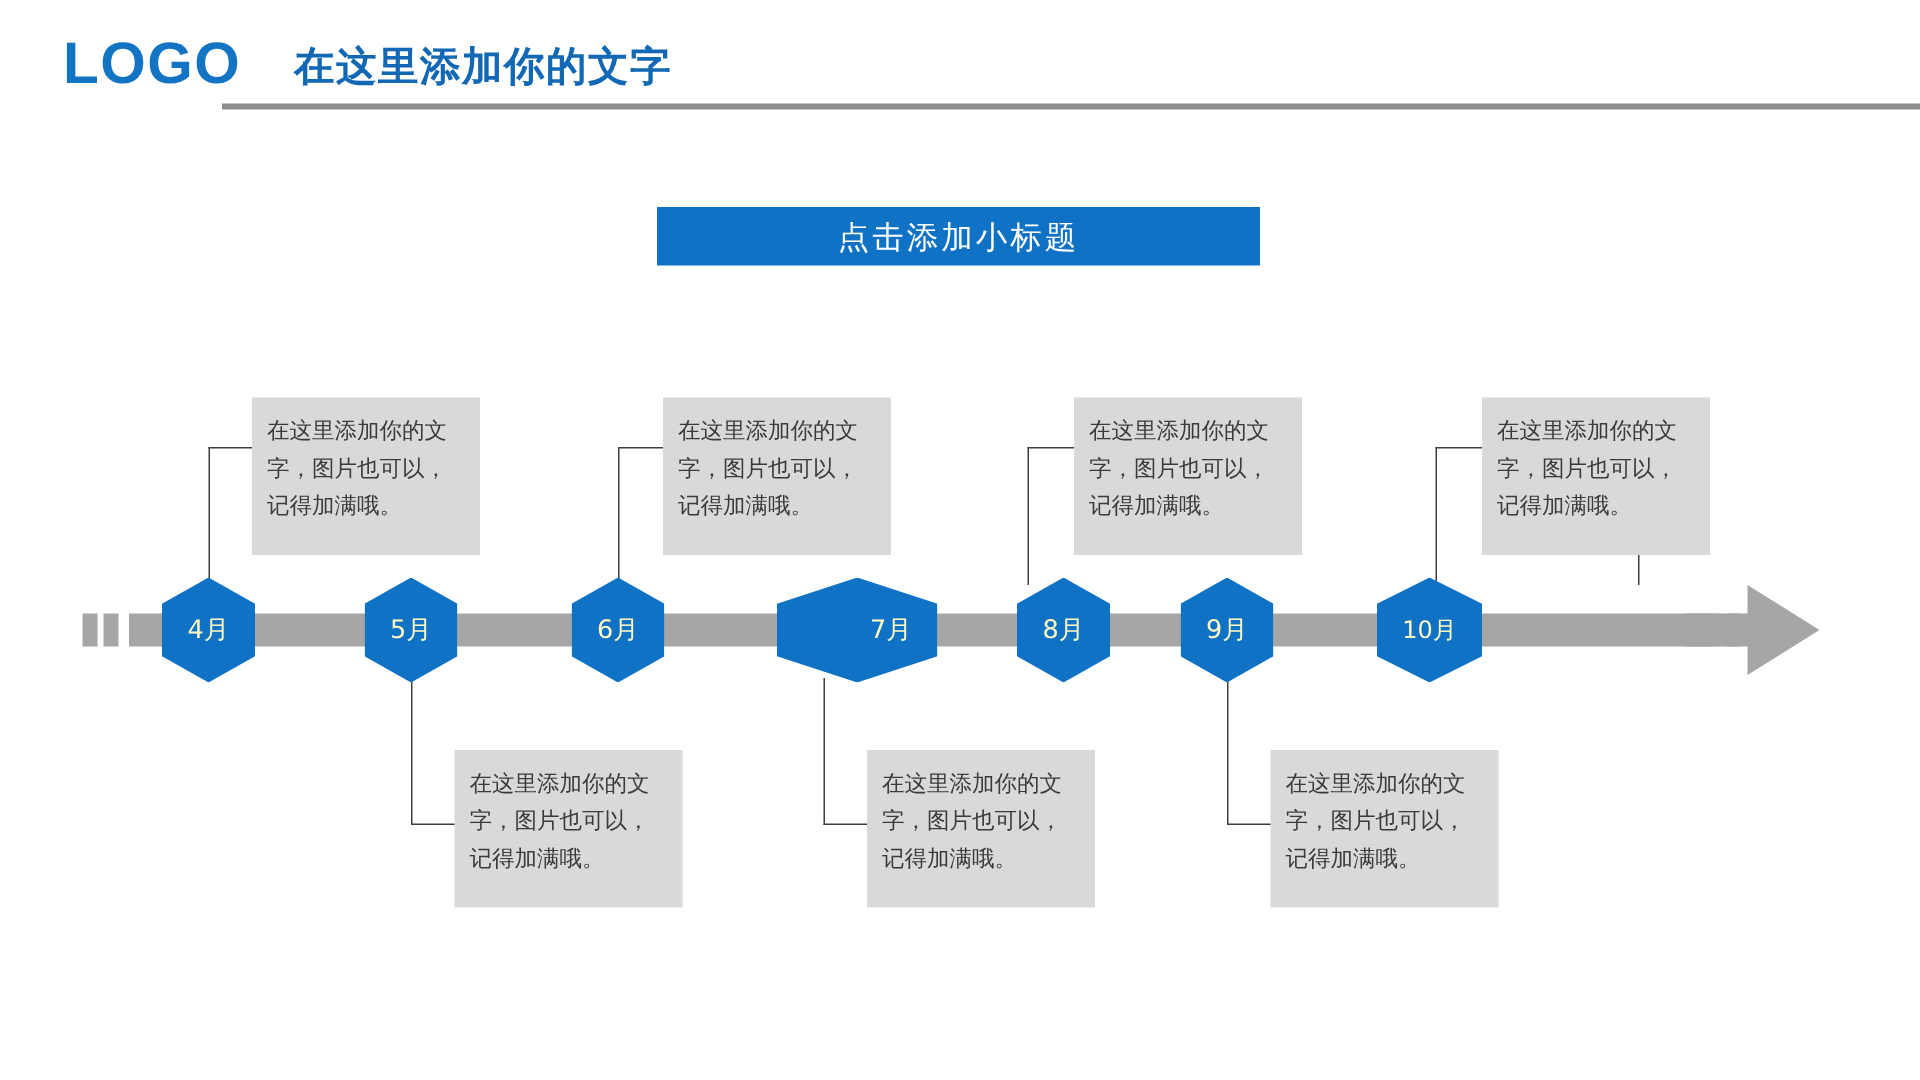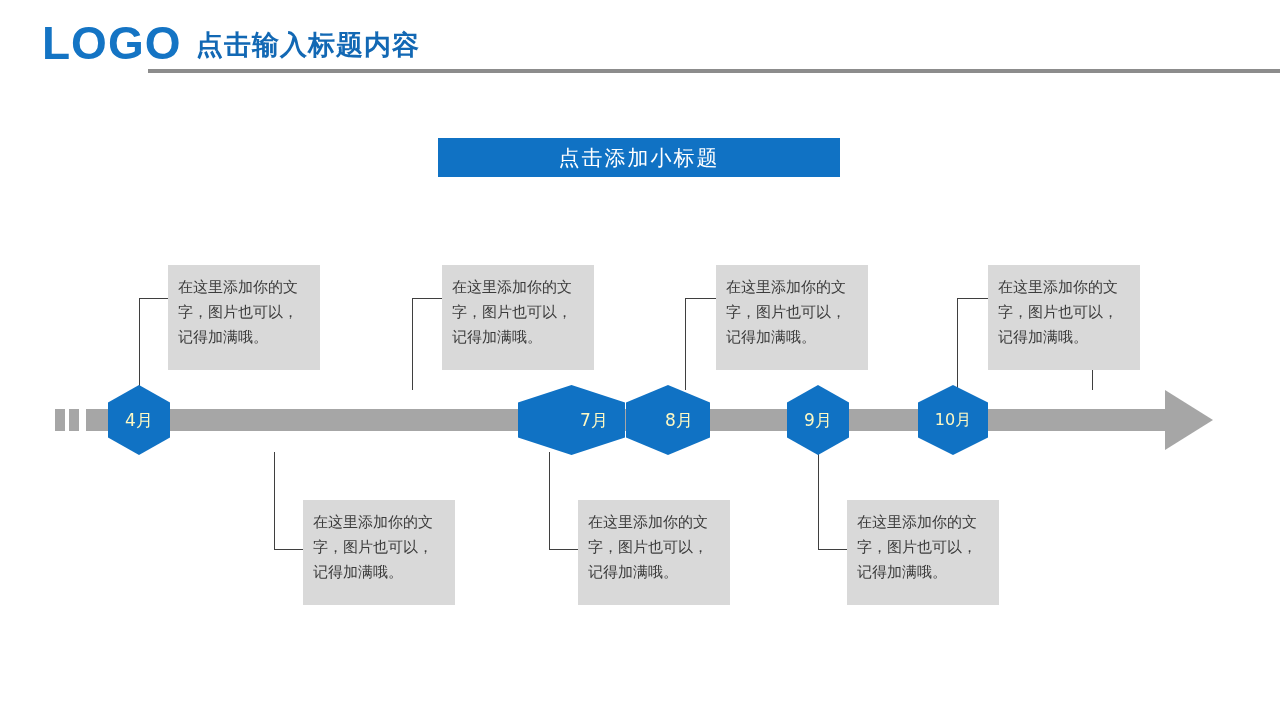--- a/index.html
+++ b/index.html
@@ -7,21 +7,21 @@
     width:1280px;height:720px;background:#ffffff;overflow:hidden;
     font-family:"Liberation Sans","DejaVu Sans",sans-serif;
     position:relative;
   }
   .slide{position:absolute;inset:0;width:1280px;height:720px;}
 
   
   .header{position:absolute;left:0;top:0;width:1280px;height:86px;}
   .logo{
     position:absolute;left:42px;top:20px;
-    font-size:46px;font-weight:bold;letter-spacing:1px;
+    font-size:39px;font-weight:bold;letter-spacing:1px;
     color:#1474C4;line-height:46px;
     font-family:"Liberation Sans","DejaVu Sans",sans-serif;
   }
   .header-title{
     position:absolute;left:196px;top:27px;
     font-size:27px;font-weight:bold;color:#1268B4;
     letter-spacing:1px;line-height:36px;
     font-family:"DejaVu Sans","Liberation Sans",sans-serif;
   }
   .header-rule{
@@ -90,21 +90,21 @@
   .conn-v{width:1px;}
   .conn-h{height:1px;}
 </style>
 </head>
 <body>
 
 <div class="slide">
 
   <div class="header">
     <div class="logo">LOGO</div>
-    <div class="header-title">点击输入标题内容</div>
+    <div class="header-title">在这里添加你的文字</div>
     <div class="header-rule"></div>
   </div>
 
   <div class="subtitle-banner">
     <div class="txt">点击添加小标题</div>
   </div>
 
   <div class="axis">
     <div class="dash dash-l1"></div>
     <div class="dash dash-l2"></div>
@@ -157,24 +157,30 @@
   <div class="tbox" style="left:578px;top:500px;">
     <p>在这里添加你的文字，图片也可以，记得加满哦。</p>
   </div>
   <div class="tbox" style="left:847px;top:500px;">
     <p>在这里添加你的文字，图片也可以，记得加满哦。</p>
   </div>
 
   <div class="hex" style="left:108px;">
     <span>4月</span>
   </div>
+  <div class="hex" style="left:243px;">
+    <span>5月</span>
+  </div>
+  <div class="hex" style="left:381px;">
+    <span>6月</span>
+  </div>
   <div class="hex" style="left:518px;padding-left:45px;">
     <span>7月</span>
   </div>
-  <div class="hex" style="left:626px;padding-left:22px;">
+  <div class="hex" style="left:678px;">
     <span>8月</span>
   </div>
   <div class="hex" style="left:787px;">
     <span>9月</span>
   </div>
   <div class="hex wide" style="left:918px;">
     <span>10月</span>
   </div>
 
 </div>

